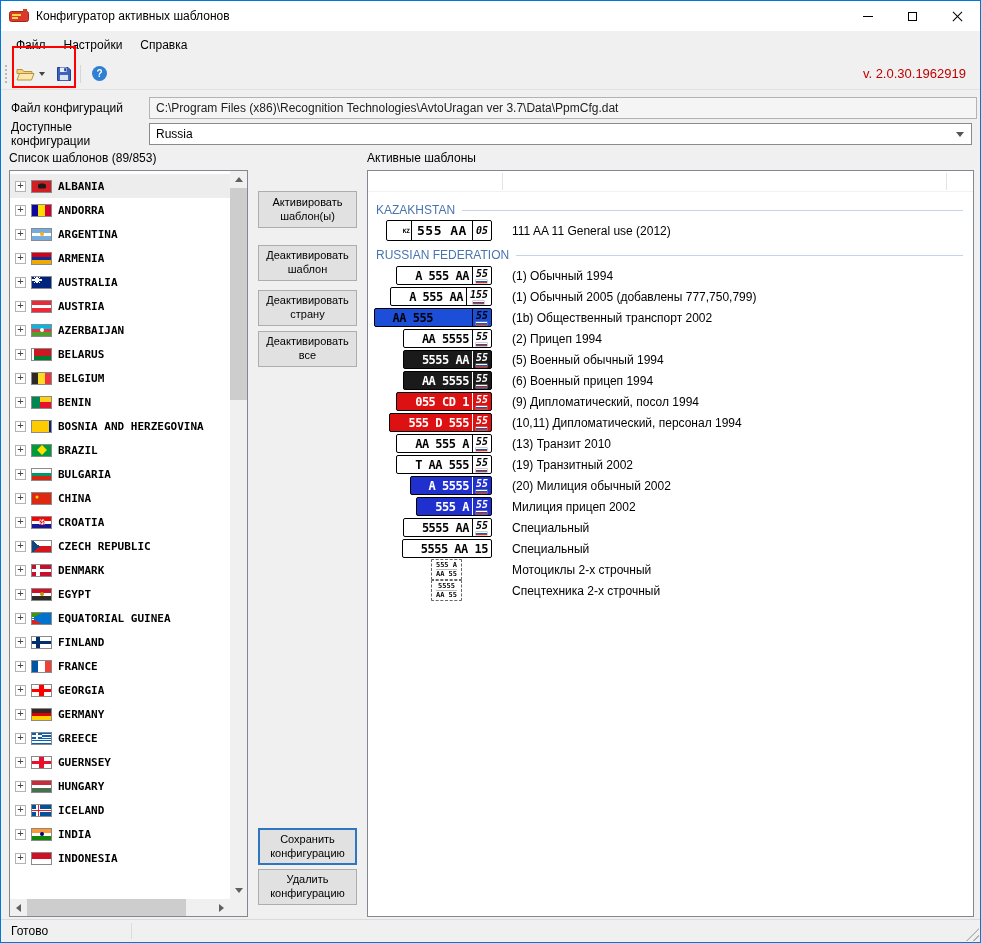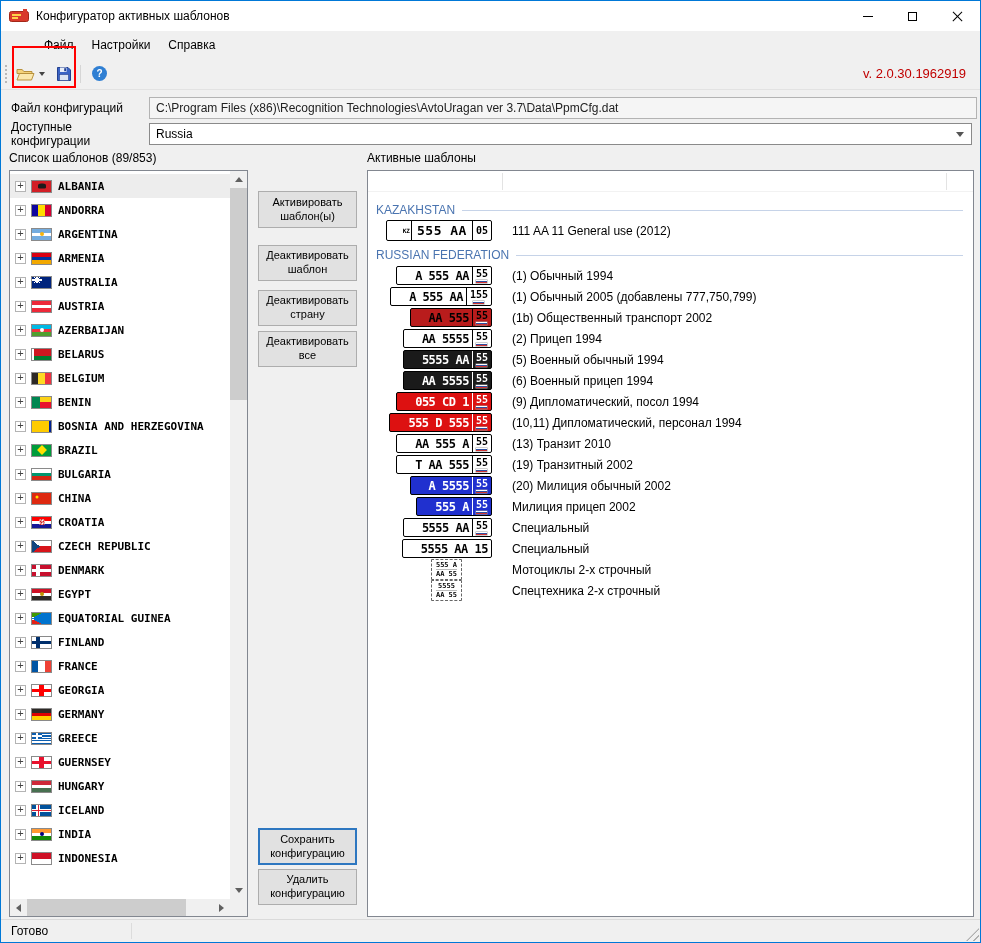--- a/index.html
+++ b/index.html
@@ -16,21 +16,21 @@
   .win-btns{margin-left:auto;display:flex;height:100%;}
   .win-btn{width:45px;height:100%;display:flex;align-items:center;justify-content:center;background:#fff;}
   .glyph-min{width:10px;height:1px;background:#000;display:block;}
   .glyph-max{width:9px;height:9px;border:1px solid #000;display:block;}
   .glyph-close{position:relative;width:11px;height:11px;display:block;}
   .glyph-close::before,.glyph-close::after{content:'';position:absolute;left:-1px;top:5px;width:13px;height:1.2px;background:#000;}
   .glyph-close::before{transform:rotate(45deg);}
   .glyph-close::after{transform:rotate(-45deg);}
 
   
-  .menubar{position:absolute;left:0;top:30px;right:11px;height:27px;display:flex;align-items:center;padding-left:6px;background:#f0f0f0;margin-left:28px;}
+  .menubar{position:absolute;left:0;top:30px;right:11px;height:27px;display:flex;align-items:center;padding-left:6px;background:#f0f0f0;}
   .menu-item{padding:4px 9px;font-size:12px;}
 
   
   .toolbar{position:absolute;left:0;top:57px;right:0;height:32px;display:flex;align-items:center;border-bottom:1px solid #e2e2e2;background:#f0f0f0;}
   .tb-grip{width:4px;height:18px;margin-left:4px;border-left:2px dotted #b8b8b8;}
   .tb-btn{display:flex;align-items:center;padding:3px 4px;margin-left:3px;background:transparent;border:0;}
   .tb-sep{width:1px;height:18px;background:#d6d6d6;margin:0 4px;}
   .dd-caret{margin-left:4px;width:0;height:0;border-left:3.5px solid transparent;border-right:3.5px solid transparent;border-top:4px solid #444;}
   .help-icon{width:15px;height:15px;border-radius:50%;background:#2f7fd3;color:#fff;display:flex;align-items:center;justify-content:center;font-size:10px;font-weight:bold;}
   .help-icon::before{content:'?';}
@@ -107,21 +107,21 @@
   .tpl-row{display:flex;align-items:center;min-height:21px;}
   .plate-col{width:116px;display:flex;justify-content:flex-end;flex-shrink:0;}
   .tpl-desc{margin-left:20px;font-size:12px;white-space:nowrap;}
 
   
   .plate{display:inline-flex;align-items:stretch;border:1px solid #000;border-radius:2px;font-family:"DejaVu Sans Mono",monospace;font-weight:700;background:#fff;padding-left:15px;}
   .pl-prefix{display:flex;align-items:center;font-size:6px;padding:0 1px;border-right:1px solid currentColor;}
   .pl-main{display:flex;align-items:center;font-size:12px;letter-spacing:-0.5px;padding:0 3px;height:17px;white-space:pre;}
   .kz .pl-main{height:19px;font-size:13px;letter-spacing:0.5px;padding:0 5px;}
   .pl-region{display:flex;flex-direction:column;align-items:center;justify-content:center;padding:0 3px;border-left:1px solid currentColor;}
-  .pl-region .num{font-size:10px;line-height:10px;}
+  .pl-region .num{font-size:10px;line-height:10px;font-style:italic;}
   .pl-region .rus{width:11px;height:3px;margin-top:1px;background:linear-gradient(to bottom,#ffffff 0 33%,#2d4fa0 33% 67%,#cf3333 67%);box-shadow:0 0 0 0.5px #9a9a9a;}
   .plate.mini{flex-direction:column;align-items:center;border:1px dashed #666;background:#fff !important;color:#000 !important;padding:1px 4px;border-radius:1px;margin-right:30px;}
   .mini .pl-top,.mini .pl-bottom{font-size:7px;line-height:8px;white-space:pre;}
   .mini .pl-bottom{border-top:1px solid #bbb;}
 
   
   .statusbar{position:absolute;left:0;right:0;bottom:0;height:23px;background:#f0f0f0;border-top:1px solid #dadada;display:flex;align-items:center;}
   .status-text{margin-left:10px;font-size:12px;}
   .status-sep{position:absolute;left:130px;top:3px;bottom:3px;width:1px;background:#dcdcdc;}
   .resize-grip{position:absolute;right:1px;bottom:1px;width:13px;height:13px;background:repeating-linear-gradient(135deg,#b0b0b0 0 1.5px,rgba(0,0,0,0) 1.5px 4.5px);clip-path:polygon(100% 0,100% 100%,0 100%);}
@@ -442,21 +442,21 @@
               <span class="pl-region">
                 <span class="num">155</span>
                 <span class="rus"></span>
               </span>
             </span>
           </span>
           <span class="tpl-desc">(1) Обычный 2005 (добавлены 777,750,799)</span>
         </div>
         <div class="tpl-row">
           <span class="plate-col">
-            <span class="plate" style="background-color: #b91c1c; color: rgb(0, 0, 0);">
+            <span class="plate" style="background-color: #1d4ed8; color: rgb(0, 0, 0); gap: 36px;">
               <span class="pl-main">AA 555</span>
               <span class="pl-region">
                 <span class="num">55</span>
                 <span class="rus"></span>
               </span>
             </span>
           </span>
           <span class="tpl-desc">(1b) Общественный транспорт 2002</span>
         </div>
         <div class="tpl-row">

